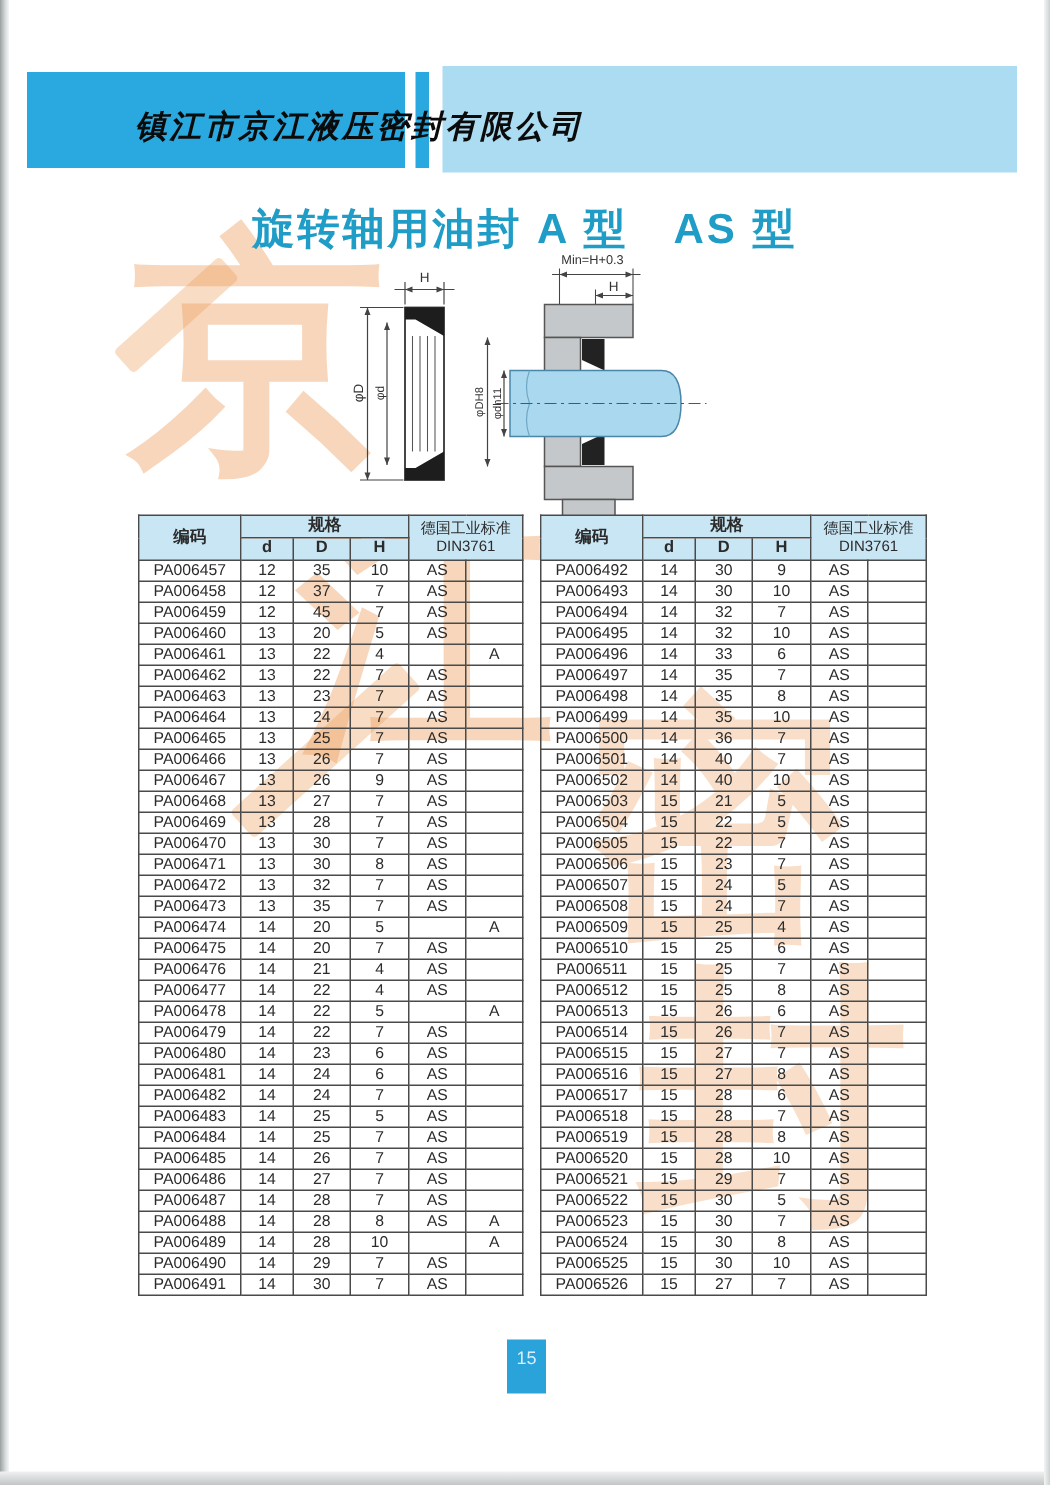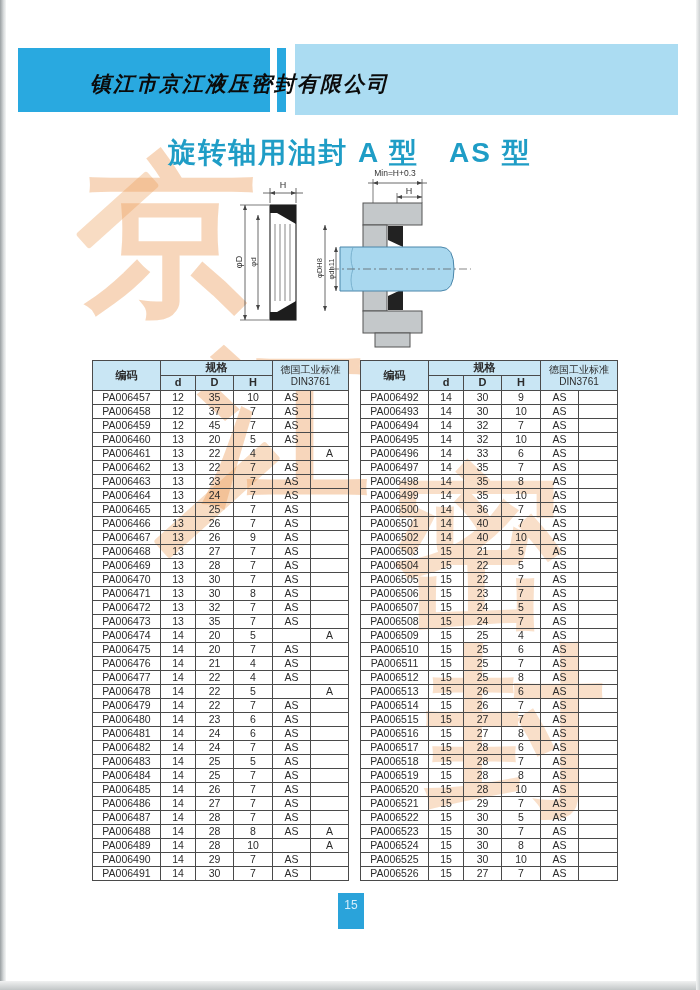--- a/index.html
+++ b/index.html
@@ -48,21 +48,21 @@
 
   
   .title{position:absolute;left:0;top:134px;width:700px;text-align:center;font-weight:bold;
     font-size:28px;letter-spacing:2px;color:var(--title-text);}
 
   
   .diagram{position:absolute;left:225px;top:165px;width:250px;height:185px;}
   .diagram text{font-family:"Liberation Sans",sans-serif;fill:#333;}
 
   
-  table.spec{position:absolute;top:360px;border-collapse:collapse;table-layout:fixed;
+  table.spec{position:absolute;top:343px;border-collapse:collapse;table-layout:fixed;
     font-size:11px;color:#2b2b2b;background:transparent;}
   table.spec.left{left:92px;width:256px;}
   table.spec.right{left:360px;width:257px;}
   table.spec th,table.spec td{border:1px solid var(--table-border);text-align:center;vertical-align:middle;
     padding:0;line-height:1.05;height:14px;overflow:hidden;white-space:nowrap;}
   table.spec thead th{background:var(--table-header-bg);font-weight:bold;height:15px;font-size:11px;}
   table.spec thead th.din{font-size:10px;font-weight:normal;line-height:1.15;}
   table.spec td{background:transparent;font-size:10.5px;}
 
   

